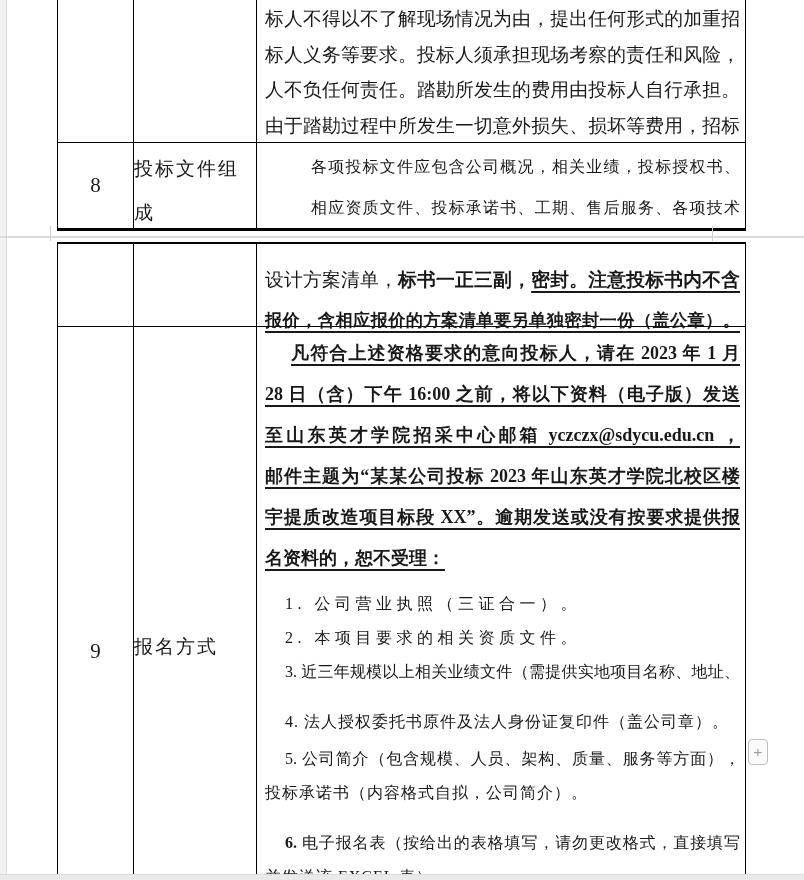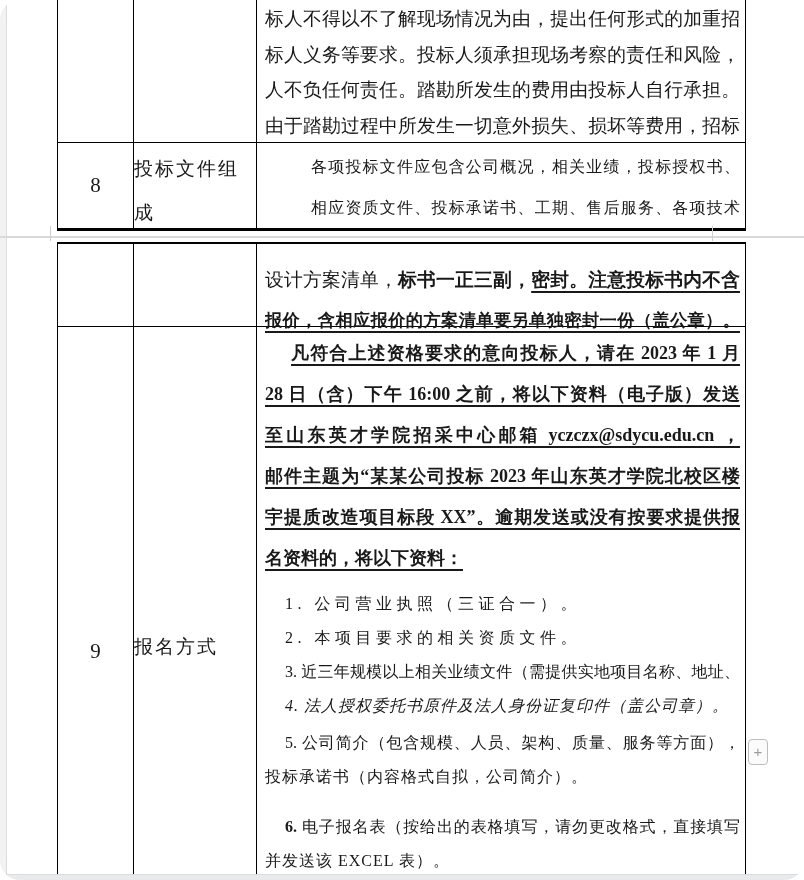--- a/index.html
+++ b/index.html
@@ -1,19 +1,19 @@
 <!DOCTYPE html>
 <html><head>
 <meta charset="utf-8">
 <style>
   html,body{margin:0;padding:0;background:#ffffff;}
   *{box-sizing:border-box;}
   #screen{
     position:relative;width:804px;height:880px;overflow:hidden;background:#ffffff;
-    font-family:"Liberation Serif","DejaVu Serif",serif;color:#191919;border-radius:20px;
+    font-family:"Liberation Serif","DejaVu Serif",serif;color:#191919;
   }
   .abs{position:absolute;}
   .vline{position:absolute;width:1px;background:#000;}
   .hline{position:absolute;height:1px;background:#000;}
   
   .cl{overflow:hidden;text-align:justify;text-align-last:justify;}
   .left{text-align:left;text-align-last:left;}
   .bu{font-weight:bold;text-decoration:underline;text-underline-offset:5px;text-decoration-thickness:1.5px;}
   .b{font-weight:bold;}
   
@@ -105,27 +105,27 @@
       <div class="labelcell" style="margin-top:308px;line-height:24px;">报名方式</div>
     </div>
 
     <div class="abs" style="left:198px;top:83px;width:489px;height:555px;padding:6px 5px 0 9px;">
 
       <div class="cl introline bu" style="text-indent:26px;">凡符合上述资格要求的意向投标人，请在 2023 年 1 月</div>
       <div class="cl introline bu">28 日（含）下午 16:00 之前，将以下资料（电子版）发送</div>
       <div class="cl introline bu">至山东英才学院招采中心邮箱 yczczx@sdycu.edu.cn ，</div>
       <div class="cl introline bu">邮件主题为“某某公司投标 2023 年山东英才学院北校区楼</div>
       <div class="cl introline bu">宇提质改造项目标段 XX”。逾期发送或没有按要求提供报</div>
-      <div class="cl introline bu left">名资料的，将以下资料：</div>
+      <div class="cl introline bu left">名资料的，恕不受理：</div>
 
       <div style="margin-top:8px;">
         <div class="cl listline left lsw ind">1. 公司营业执照（三证合一）。</div>
         <div class="cl listline left lsw ind">2. 本项目要求的相关资质文件。</div>
         <div class="cl listline ind">3. 近三年规模以上相关业绩文件（需提供实地项目名称、地址、</div>
-        <div class="cl listline left lsm ind" style="margin-top:0;font-style:italic;">4. 法人授权委托书原件及法人身份证复印件（盖公司章）。</div>
+        <div class="cl listline left lsm ind" style="margin-top:16px;">4. 法人授权委托书原件及法人身份证复印件（盖公司章）。</div>
         <div class="cl listline ind" style="margin-top:3px;">5. 公司简介（包含规模、人员、架构、质量、服务等方面），</div>
         <div class="cl listline left lsm">投标承诺书（内容格式自拟，公司简介）。</div>
         <div class="cl listline ind" style="margin-top:16px;"><span class="b">6.</span><span> 电子报名表（按给出的表格填写，请勿更改格式，直接填写</span></div>
         <div class="cl listline left lsm">并发送该 EXCEL 表）。</div>
       </div>
     </div>
   </div>
 
   <div class="abs" id="plus-btn">+</div>
 

